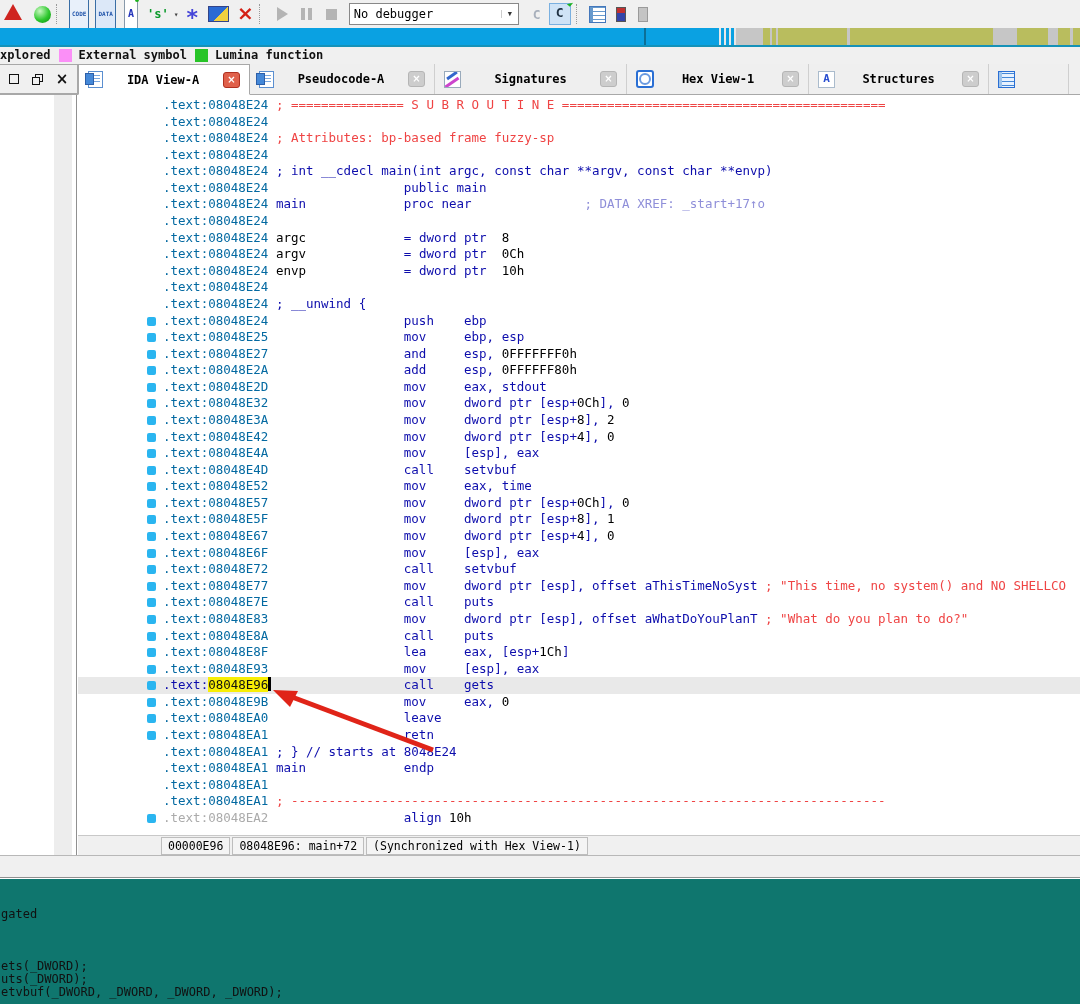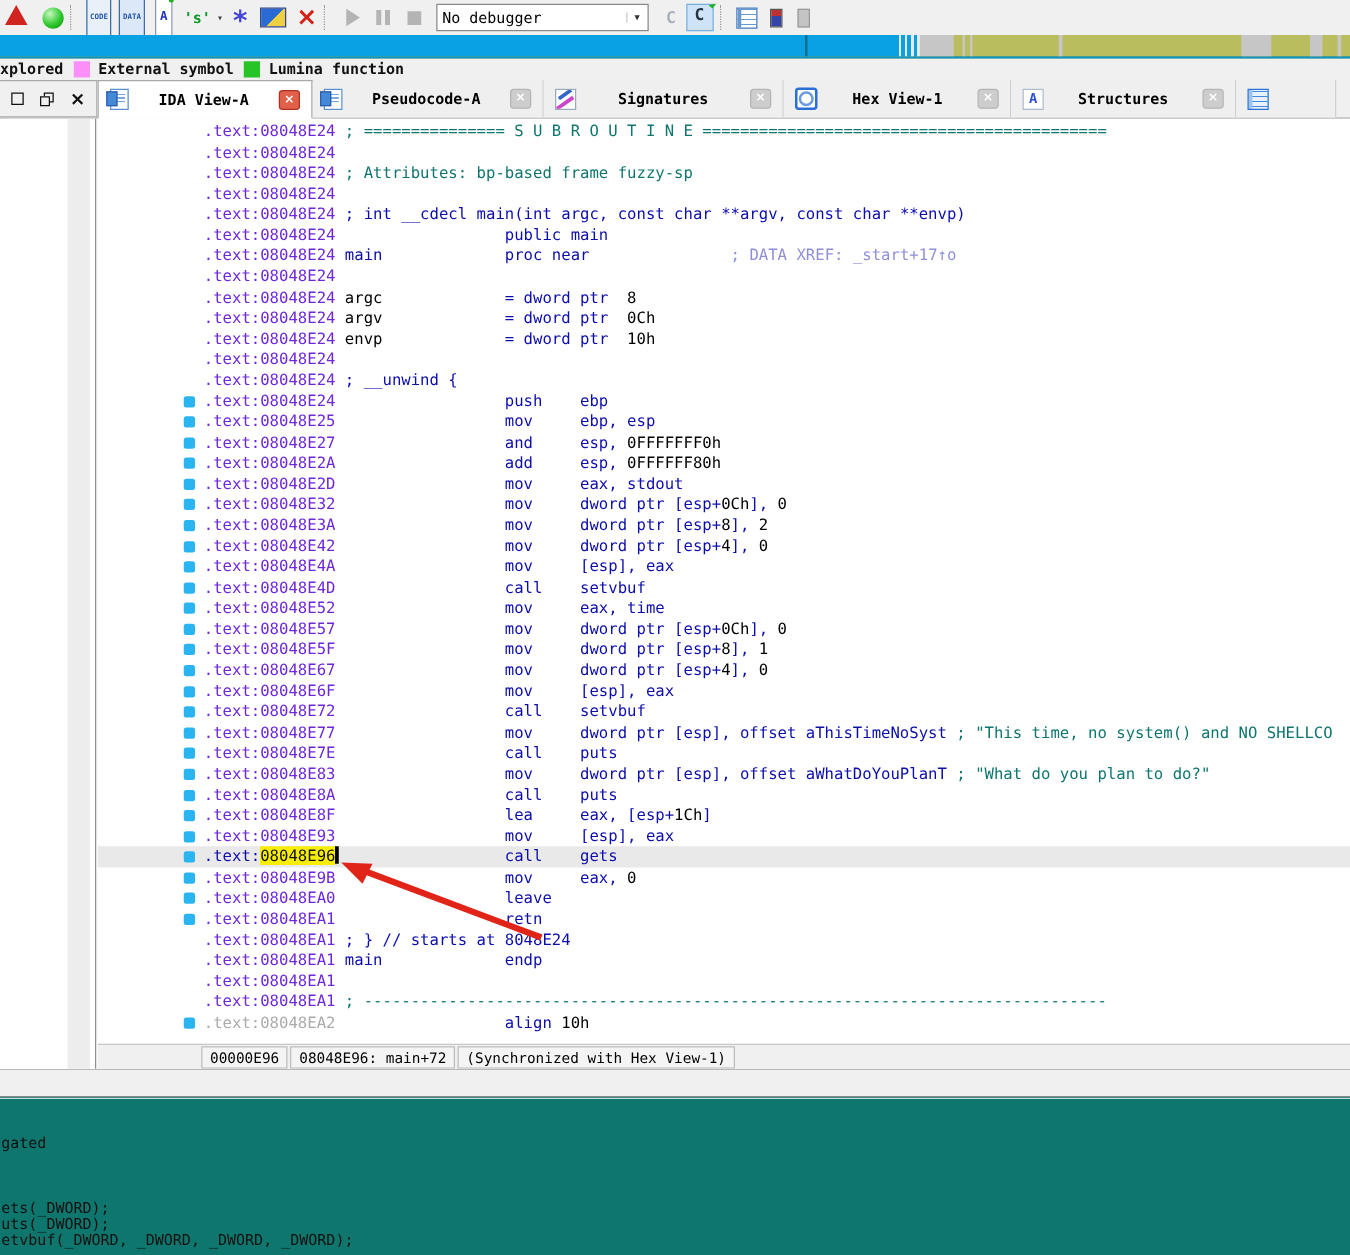--- a/index.html
+++ b/index.html
@@ -100,21 +100,21 @@
               border-right:1px solid #909090;box-shadow:1px 0 0 #fff;box-sizing:border-box;}
   #left-scroll{position:absolute;left:54px;top:0;width:18px;height:760px;background:#ededed;}
 
   #disasm{position:absolute;left:78px;top:0;width:1002px;height:760px;background:#fff;overflow:hidden;}
   #dlines{position:absolute;left:0;top:2px;width:1002px;}
   .dline{position:relative;height:16.58px;line-height:16.58px;white-space:pre;
          font-size:12.5px;padding-left:85px;box-sizing:border-box;}
   .dline.hl{background:#e9e9e9;}
   .ldot{position:absolute;left:69px;top:4px;width:9px;height:9px;border-radius:2px;}
   .ldot.on{background:#2ab5f0;}
-  .sg-k{color:#6d28d9;} .sg-c{color:#0f766e;} .sg-b{color:#0d0dac;}
+  .sg-k{color:#0369a1;} .sg-c{color:#ef4444;} .sg-b{color:#0d0dac;}
   .sg-g{color:#000000;} .sg-x{color:#8f8fd9;} .sg-ga{color:#ababab;}
   .sg-hl{background:#f8ee05;color:#111;}
   .caret{display:inline-block;width:3px;height:14px;background:#000;vertical-align:-2px;margin-right:-3px;}
 
   #dstatus{position:absolute;left:0;bottom:0;width:1002px;height:20px;background:#f0f0f0;
            border-top:1px solid #c8c8c8;display:flex;align-items:center;padding-left:83px;box-sizing:border-box;gap:2px;}
   .st-cell{border:1px solid #bdbdbd;background:#f4f4f4;padding:0 6px;
            font:11.5px/16px "DejaVu Sans Mono",monospace;color:#000;white-space:pre;text-align:center;}
 
   

